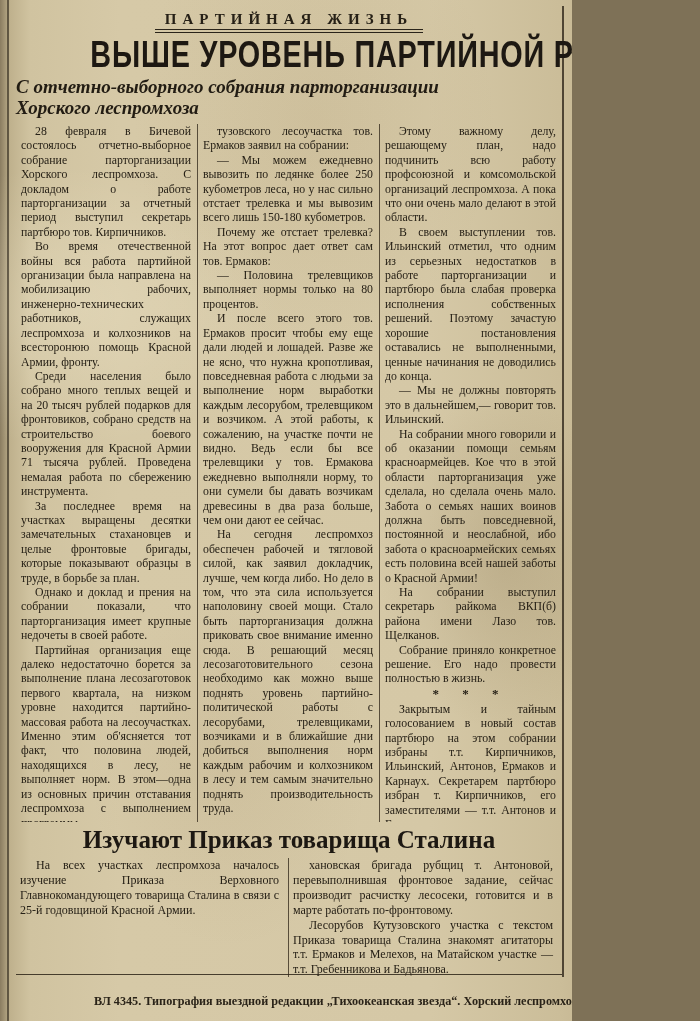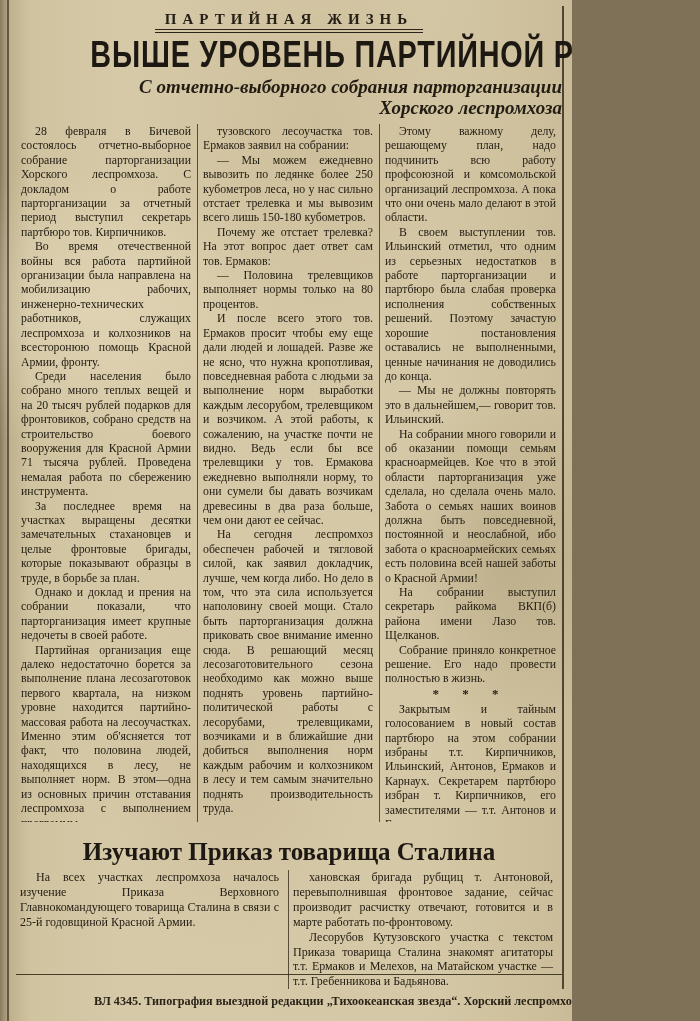--- a/index.html
+++ b/index.html
@@ -25,38 +25,38 @@
     display:inline-block;font-family:"Liberation Serif",serif;font-weight:bold;
     font-size:15px;letter-spacing:6px;border-bottom:4px double #2a241a;padding:0 10px 1px;
   }
   .headline-wrap{text-align:left;margin-top:3px;}
   .headline{
     display:inline-block;font-family:"Liberation Sans","DejaVu Sans",sans-serif;
     font-weight:bold;font-size:36px;line-height:38px;white-space:nowrap;
     transform:scaleX(0.80);transform-origin:center;letter-spacing:1px;color:#1d1812;
   }
   .subhead{
-    text-align:right;font-weight:bold;font-style:italic;font-size:19px;line-height:21px;
+    text-align:left;font-weight:bold;font-style:italic;font-size:19px;line-height:21px;
     margin-top:2px;color:#221c13;
   }
 
   
   .cols{display:flex;height:698px;margin-top:6px;}
   .col{
     width:182px;flex:none;box-sizing:border-box;padding:0 6px 0 5px;overflow:hidden;
     font-size:11.8px;line-height:14.4px;text-align:justify;
   }
   .col.rule{border-right:1.2px solid rgba(55,45,30,0.8);}
   .col p{margin:0;text-indent:14px;}
   .col p.dash{text-indent:14px;}
 
   .ast-divider{text-align:center;font-weight:bold;font-size:13px;letter-spacing:10px;line-height:16px;margin:3px 0;text-indent:0 !important;}
 
   
-  .bottom-art{margin-top:16px;}
+  .bottom-art{margin-top:4px;}
   .bottom-headline{
     text-align:center;font-weight:bold;font-size:25px;line-height:27px;
     font-family:"Liberation Serif",serif;color:#1d1812;margin:2px 0 5px;
   }
   .bottom-cols{display:flex;}
   .bottom-col{
     width:273px;flex:none;box-sizing:border-box;padding:0 9px 0 4px;
     font-size:12px;line-height:14.9px;text-align:justify;
   }
   .bottom-col.rule{border-right:1.2px solid rgba(55,45,30,0.8);}
@@ -157,21 +157,21 @@
         </div>
       </div>
 
       <div class="bottom-art">
         <div class="bottom-headline">Изучают Приказ товарища Сталина</div>
         <div class="bottom-cols">
           <div class="bottom-col rule">
             <p>На всех участках леспромхоза началось изучение Приказа Верховного Главнокомандующего товарища Сталина в связи с 25-й годовщиной Красной Армии.</p>
           </div>
           <div class="bottom-col">
-            <p>хановская бригада рубщиц т. Антоновой, перевыполнившая фронтовое задание, сейчас производит расчистку отвечают, готовится и в марте работать по-фронтовому.</p>
+            <p>хановская бригада рубщиц т. Антоновой, перевыполнившая фронтовое задание, сейчас производит расчистку лесосеки, готовится и в марте работать по-фронтовому.</p>
             <p>Лесорубов Кутузовского участка с текстом Приказа товарища Сталина знакомят агитаторы т.т. Ермаков и Мелехов, на Матайском участке — т.т. Гребенникова и Бадьянова.</p>
           </div>
         </div>
       </div>
     </div>
 
     <div class="sidebar">
 
       <div class="logo">
         <span class="logo-script">Колючие</span>

